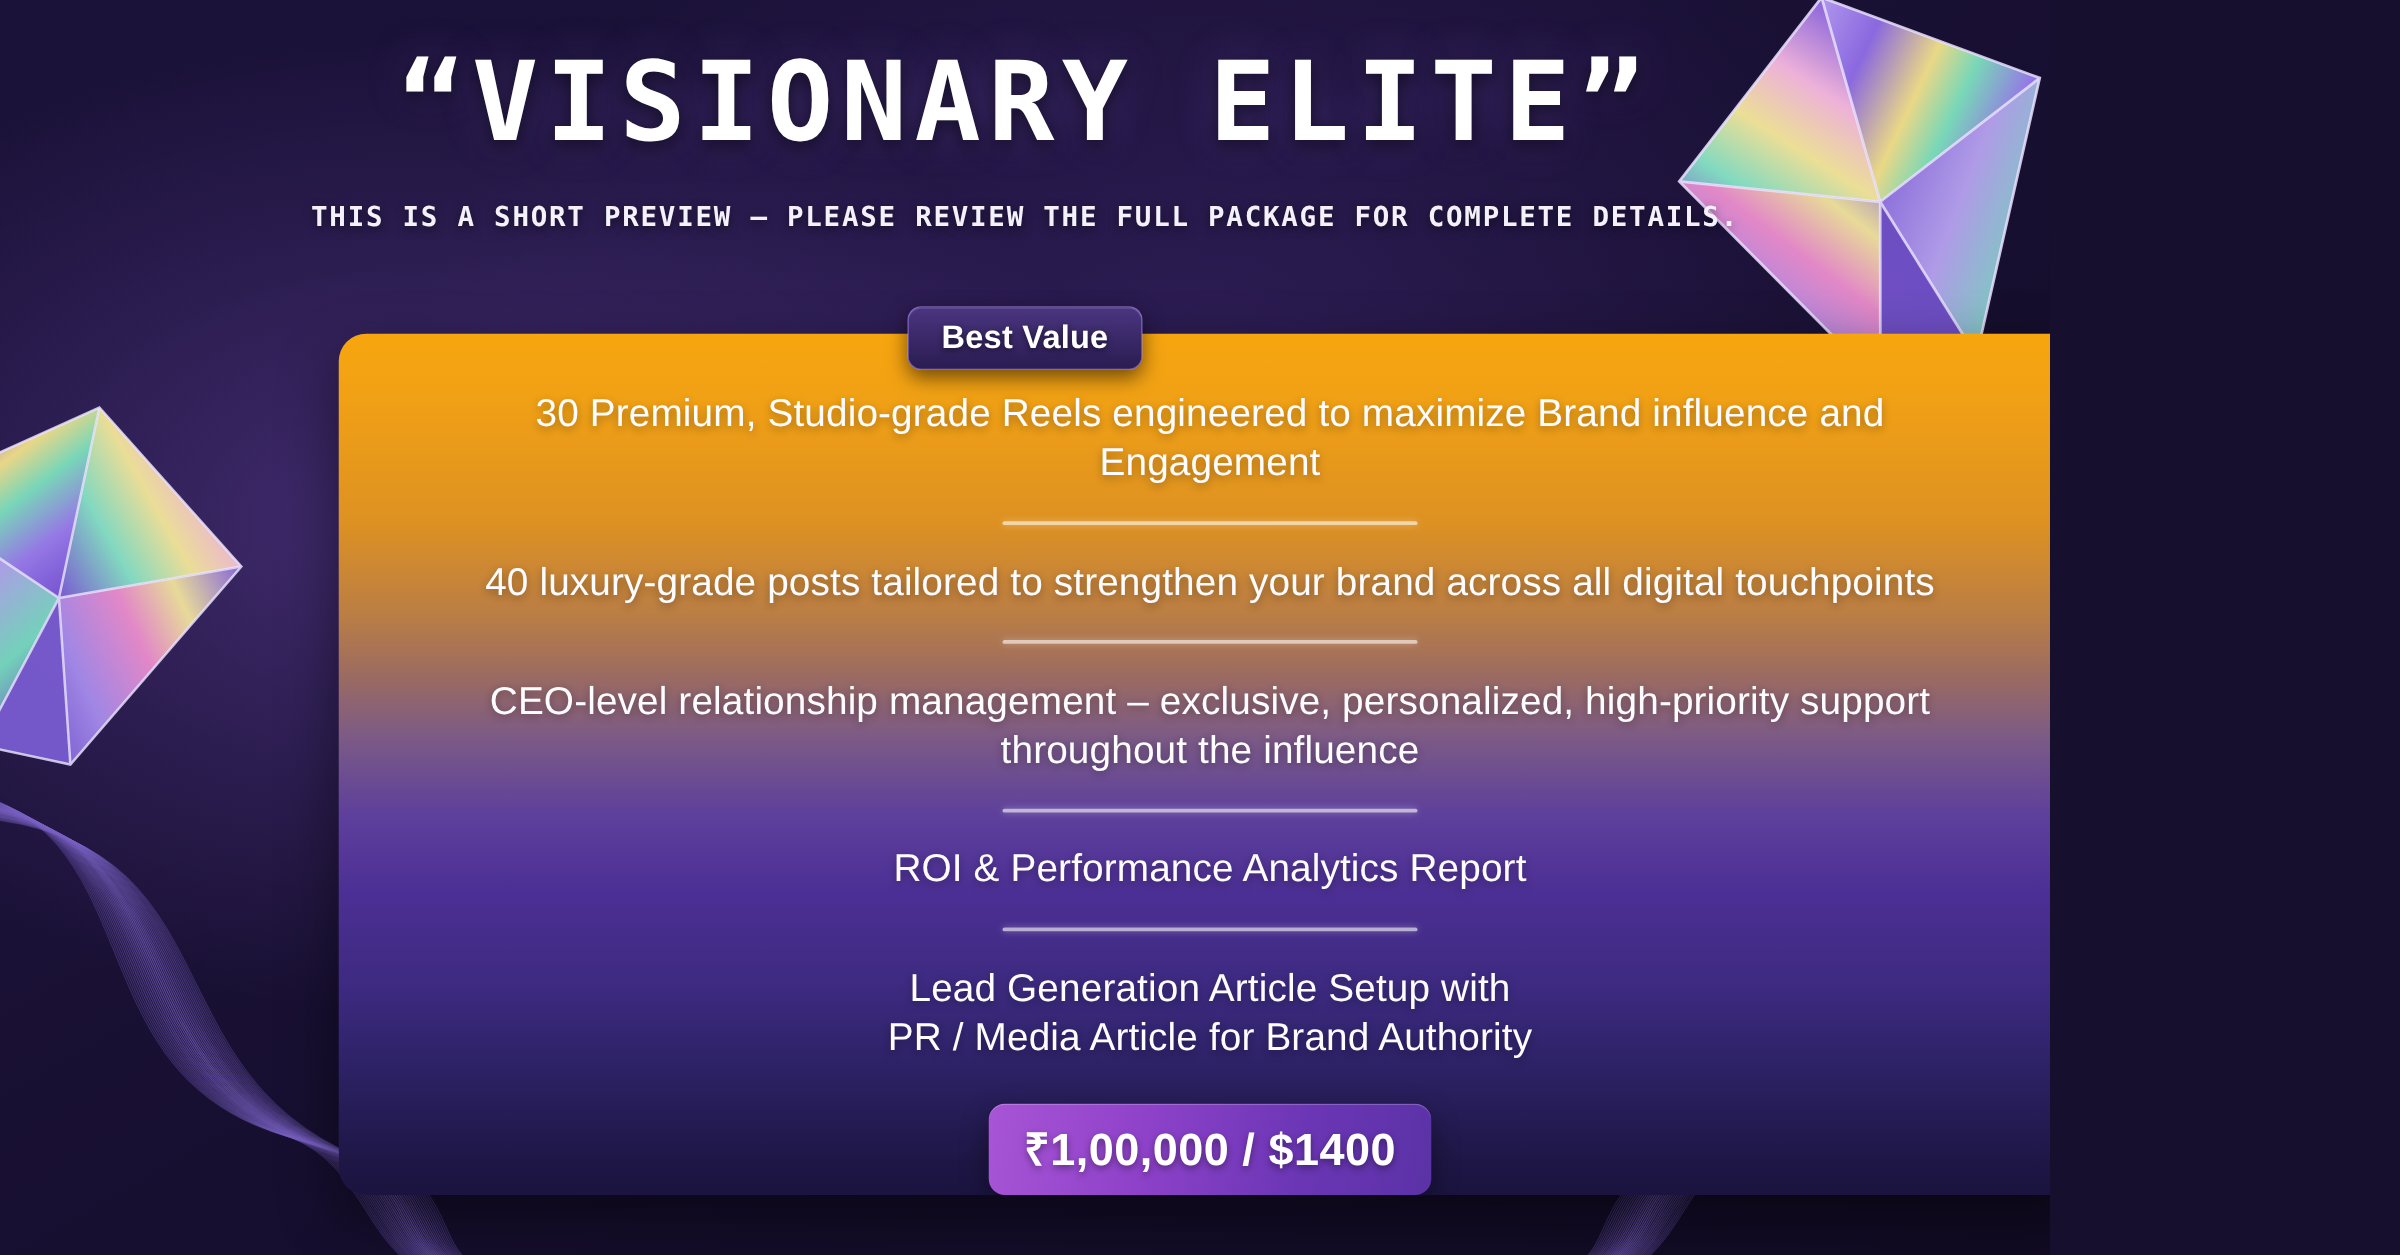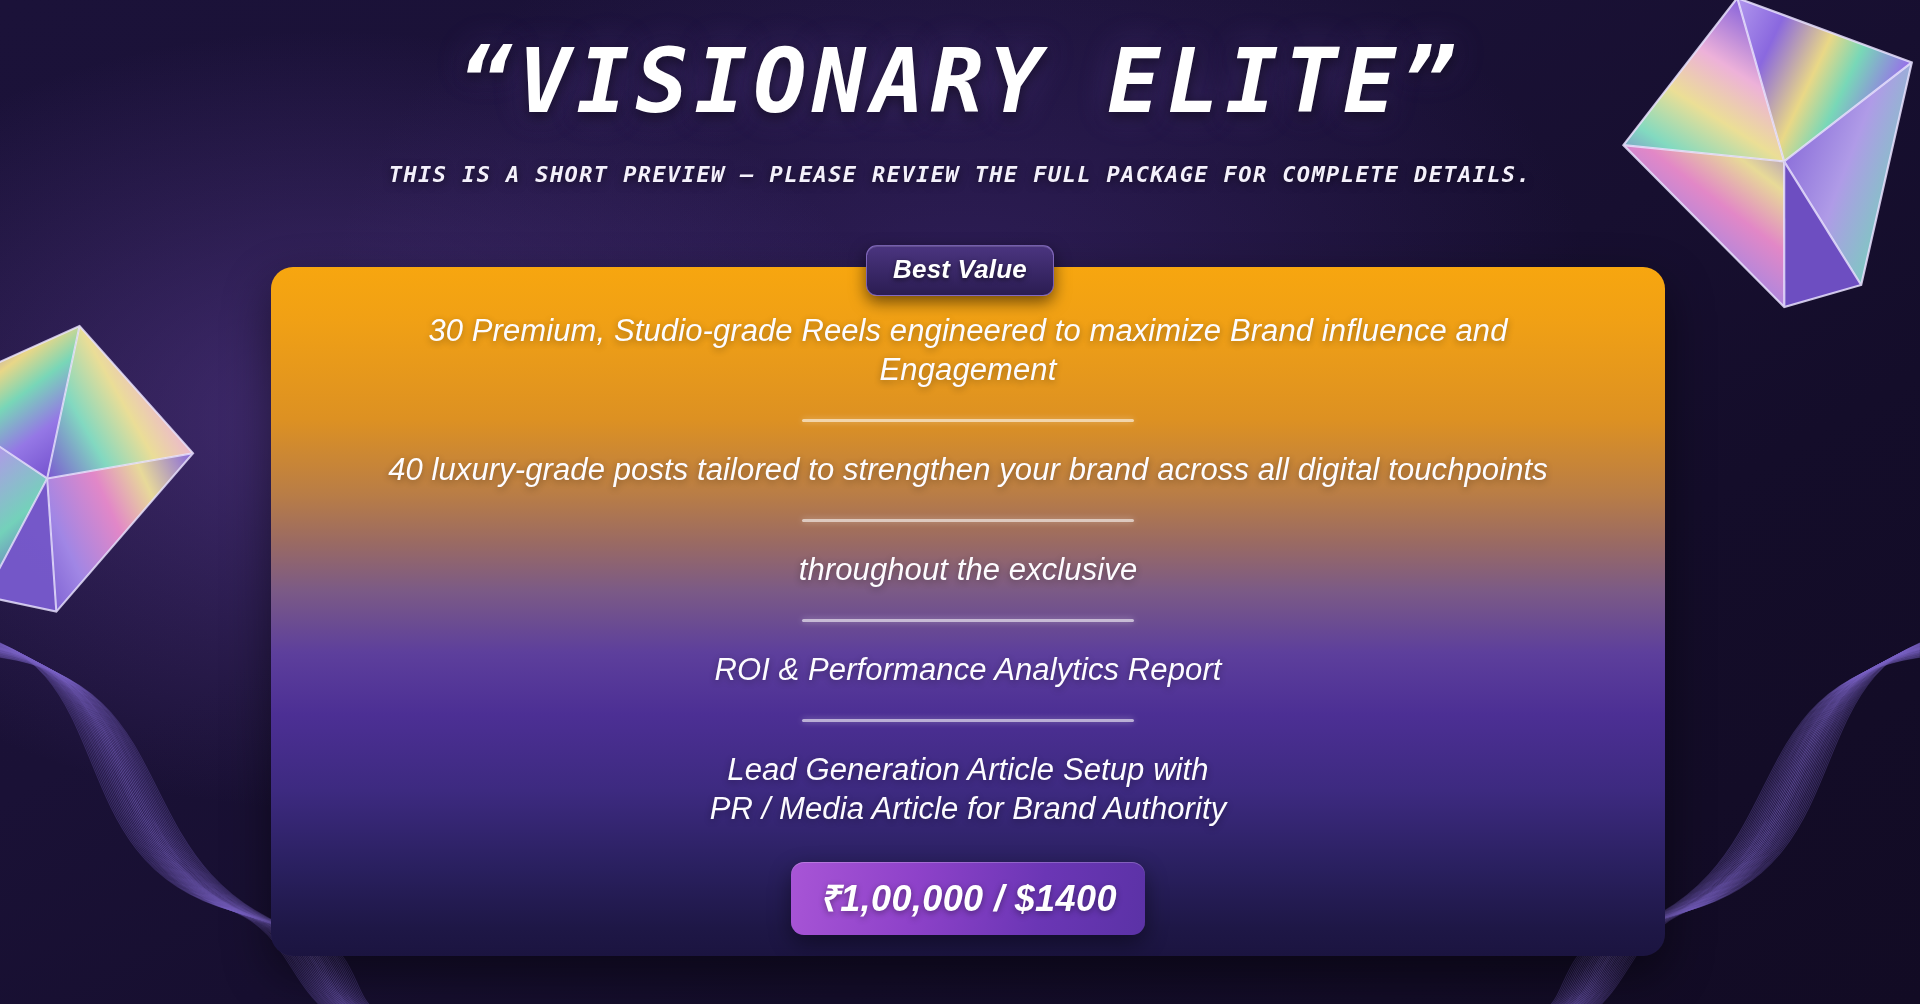--- a/index.html
+++ b/index.html
@@ -7,28 +7,27 @@
   html, body {
     width: 1920px;
     height: 1004px;
     overflow: hidden;
     background: #160f2e;
     font-family: "Liberation Sans", sans-serif;
   }
 
   #stage {
     position: relative;
-    width: 1920px;
+    width: 1640px;
     height: 1004px;
     background:
       radial-gradient(ellipse 780px 520px at 330px 420px, rgba(120, 80, 190, 0.42) 0%, rgba(120, 80, 190, 0.18) 42%, rgba(22,15,46,0) 75%),
       radial-gradient(ellipse 900px 600px at 960px 300px, rgba(92, 58, 160, 0.30) 0%, rgba(22,15,46,0) 70%),
       linear-gradient(150deg, #1b1239 0%, #1a1136 38%, #140d2a 70%, #120b24 100%);
     overflow: hidden;
-    font-style: italic;
   }
 
   
   .waves { position: absolute; pointer-events: none; }
   .waves.left  { left: -20px;  bottom: -40px; }
   .waves.right { right: -20px; bottom: -40px; transform: scaleX(-1); }
 
   
   .prism { position: absolute; pointer-events: none; }
   .prism.tr { right: -40px; top: -18px; }
@@ -332,21 +331,22 @@
       <div class="gap-b"></div>
 
       <div class="feature">
         <span class="line">40 luxury-grade posts tailored to strengthen your brand across all digital touchpoints</span>
       </div>
       <div class="gap-a"></div>
       <div class="sep"></div>
       <div class="gap-b"></div>
 
       <div class="feature">
-        <span class="line">throughout the exclusive</span>
+        <span class="line">CEO-level relationship management – exclusive, personalized, high-priority support</span>
+        <span class="line">throughout the influence</span>
       </div>
       <div class="gap-a"></div>
       <div class="sep"></div>
       <div class="gap-b"></div>
 
       <div class="feature">
         <span class="line">ROI &amp; Performance Analytics Report</span>
       </div>
       <div class="gap-a"></div>
       <div class="sep"></div>

